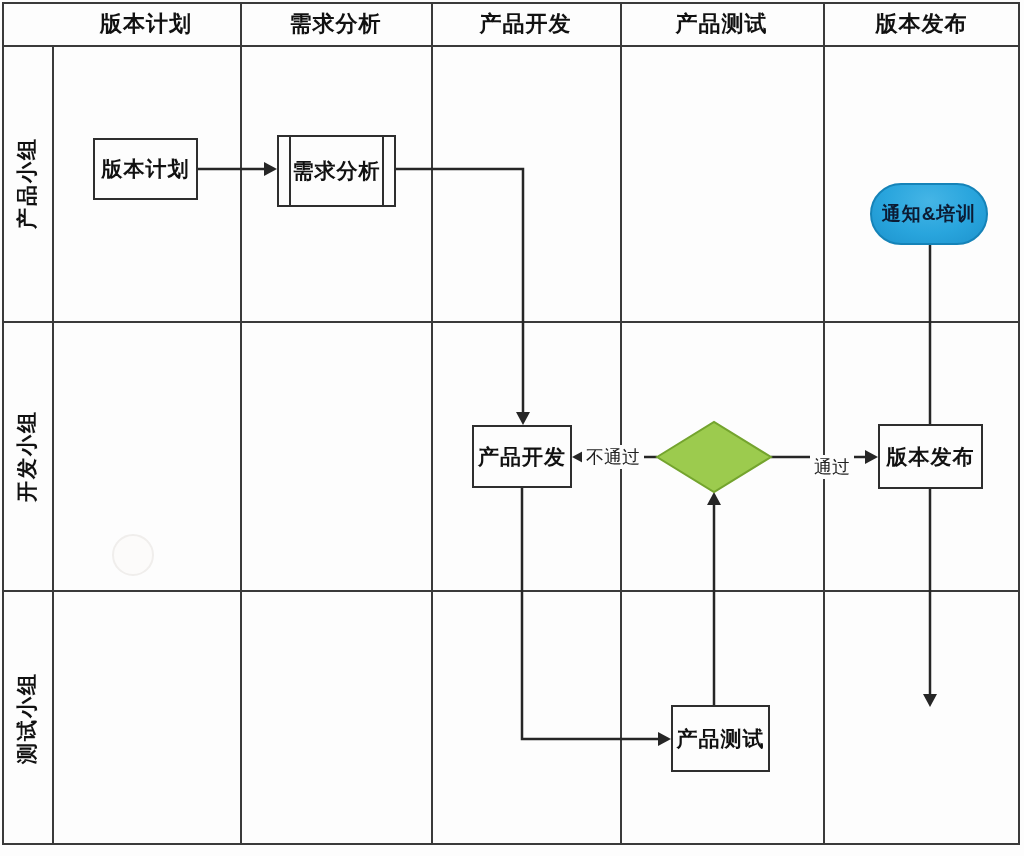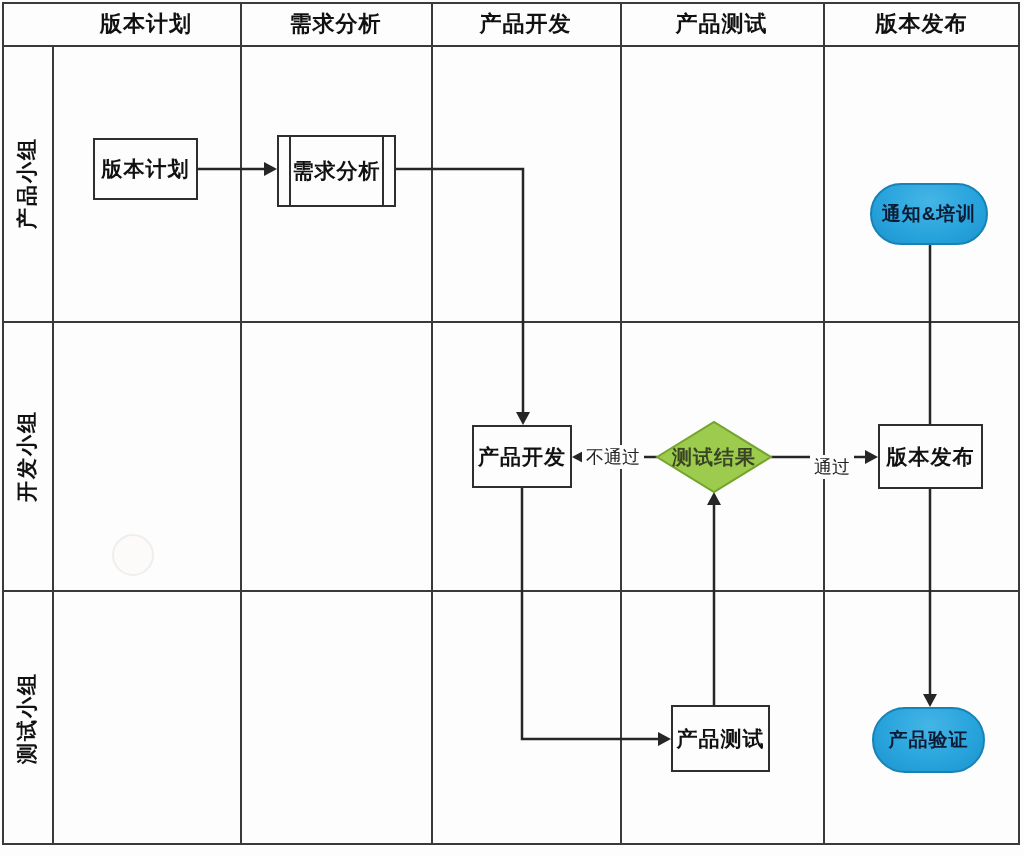--- a/index.html
+++ b/index.html
@@ -137,24 +137,18 @@
     </div>
   <div class="node process" style="left:878px;top:424px;width:105px;height:65px;">
       <span>版本发布</span>
     </div>
   <div class="node process" style="left:671px;top:705px;width:99px;height:67px;">
       <span>产品测试</span>
     </div>
   <div class="node terminator" style="left:870px;top:148px;width:118px;height:62px;border-radius:31px;margin-top:35px;">
       <span>通知&amp;培训</span>
     </div>
-  <div class="node terminator" style="left:872px;top:707px;width:113px;height:66px;border-radius:33px;">
-      <span>产品验证</span>
-    </div>
 
-  <div class="decision-label" style="left:659px;top:437px;width:110px;height:40px;">
-      <span>测试结果</span>
-    </div>
 
   <div class="edge-label" style="left:613px;top:457px;"><span>不通过</span></div>
   <div class="edge-label" style="left:832px;top:467px;"><span>通过</span></div>
 
 </div>
 
 </body></html>

